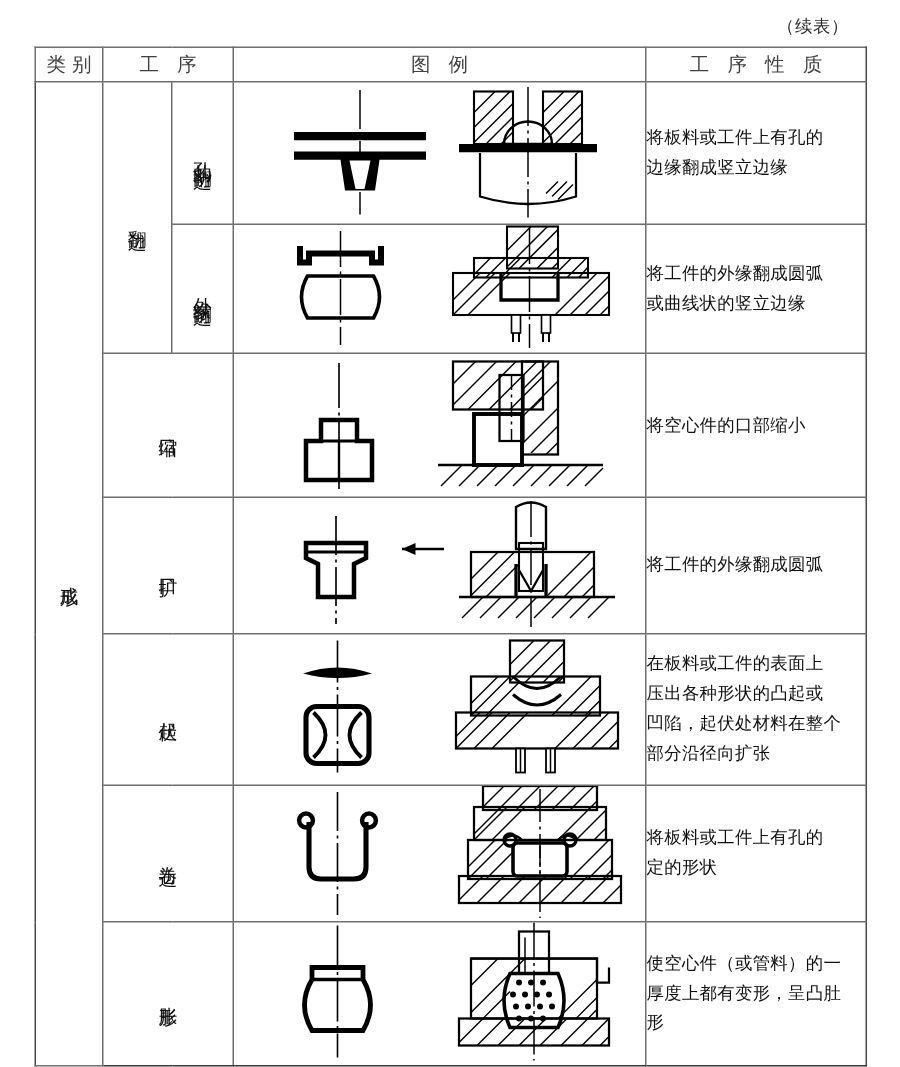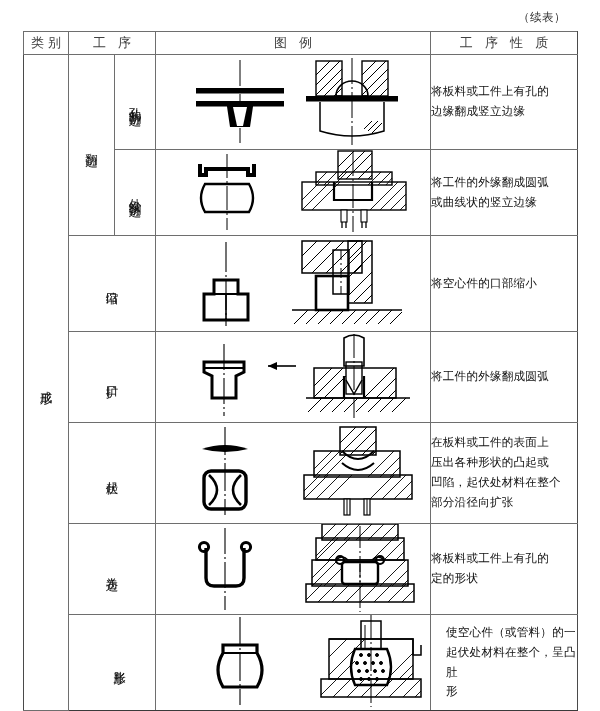--- a/index.html
+++ b/index.html
@@ -36,21 +36,21 @@
   thead th{
     border-top:1.6px solid #3a3a3a;
     border-bottom:1.6px solid #3a3a3a;
     height:22px;
     font-weight:normal;
     font-size:13px;
     letter-spacing:4px;
     text-indent:4px;
     color:#404040;
   }
-  tbody tr:last-child td{border-bottom:1.6px solid #3a3a3a;padding-left:15px;}
+  tbody tr:last-child td{border-bottom:1.6px solid #3a3a3a;}
   td.cat,td.op,td.sub{border-left:1px solid #6e6e6e;}
   table.main tr td:first-child{border-left:1.2px solid #4a4a4a;}
   table.main tr td:last-child,thead th:last-child{border-right:1.2px solid #4a4a4a;margin-left:47px;}
 
   
   col.c-cat{width:45px;}
   col.c-op{width:46px;}
   col.c-sub{width:41px;}
   col.c-fig{width:275px;}
   col.c-nat{width:147px;}
@@ -565,21 +565,21 @@
                     <line x1="74" y1="82" x2="92" y2="64"></line>
                   <line x1="88" y1="82" x2="106" y2="64"></line>
                     <line x1="100" y1="82" x2="106" y2="76"></line>
                 </g>
               </g>
             </g>
           </svg>
         </td>
         <td class="nat">
           <p>使空心件（或管料）的一</p>
-          <p>起伏处材料在整个，呈凸肚</p>
+          <p>厚度上都有变形，呈凸肚</p>
           <p>形</p>
         </td>
       </tr>
 
     </tbody>
   </table>
 
 
 </div>
 

